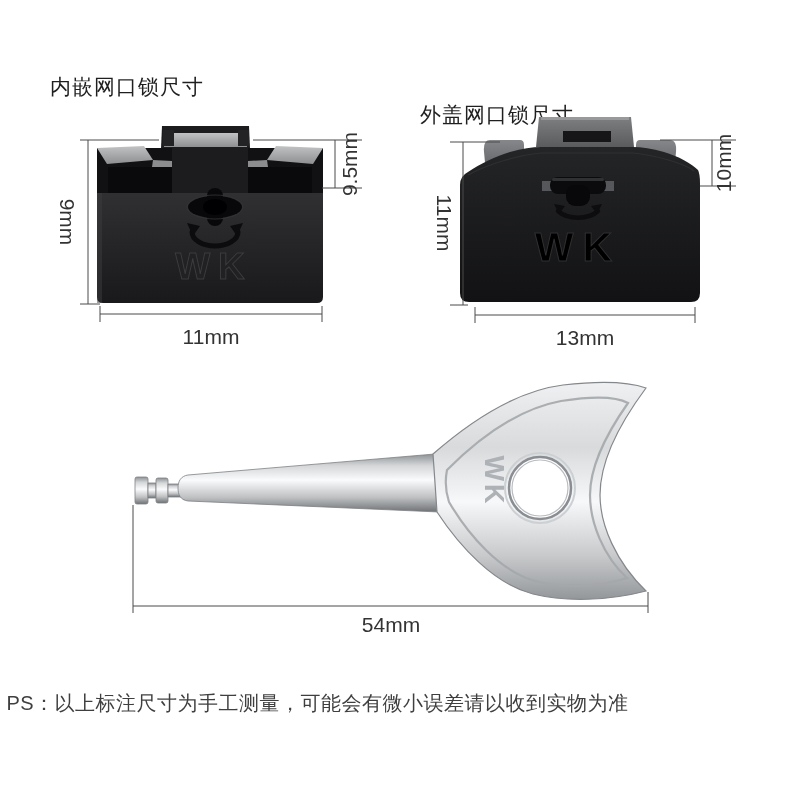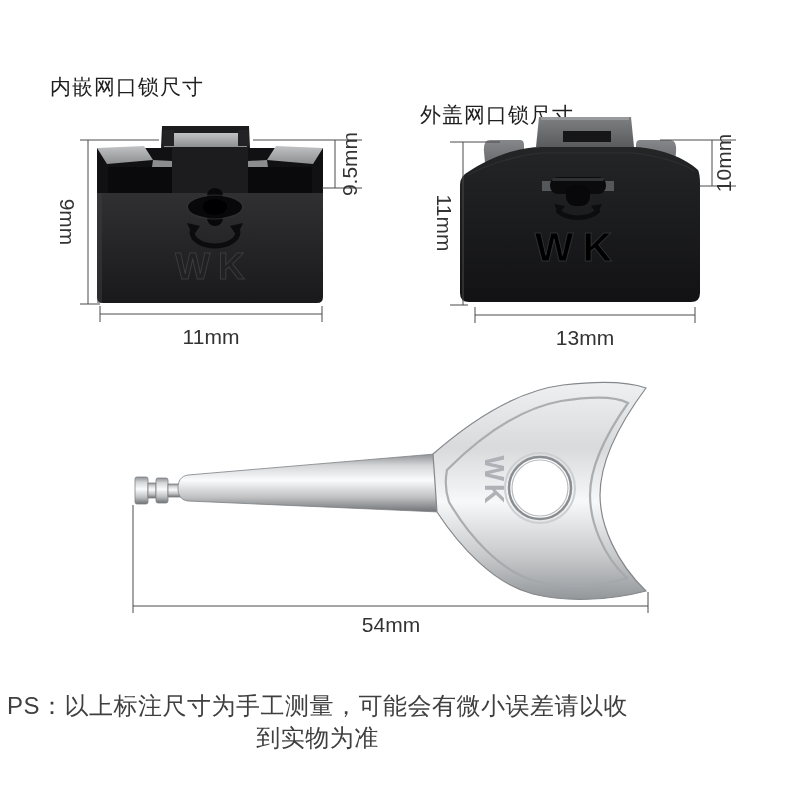--- a/index.html
+++ b/index.html
@@ -12,21 +12,21 @@
     letter-spacing:1px;text-align:left;
   }
   #title-left{left:50px;width:332px;}
   #title-right{left:420px;width:340px;margin-top:28px;}
   .fig{position:absolute;}
   #fig-left-lock{left:50px;top:120px;}
   #fig-right-lock{left:420px;top:105px;}
   #fig-key{left:95px;top:370px;}
   .note{
     position:absolute;left:0;top:690px;width:635px;text-align:center;
-    font-size:24px;color:#3f3f3f;letter-spacing:0.5px;
+    font-size:20px;color:#3f3f3f;letter-spacing:0.5px;
   }
   .dim-text{font-size:21px;fill:#333;}
   .dim-line{stroke:#4b4b4b;stroke-width:1;fill:none;}
   text{font-family:"Liberation Sans","DejaVu Sans",sans-serif;}
 </style>
 </head>
 <body>
 
 <div class="canvas">
 

